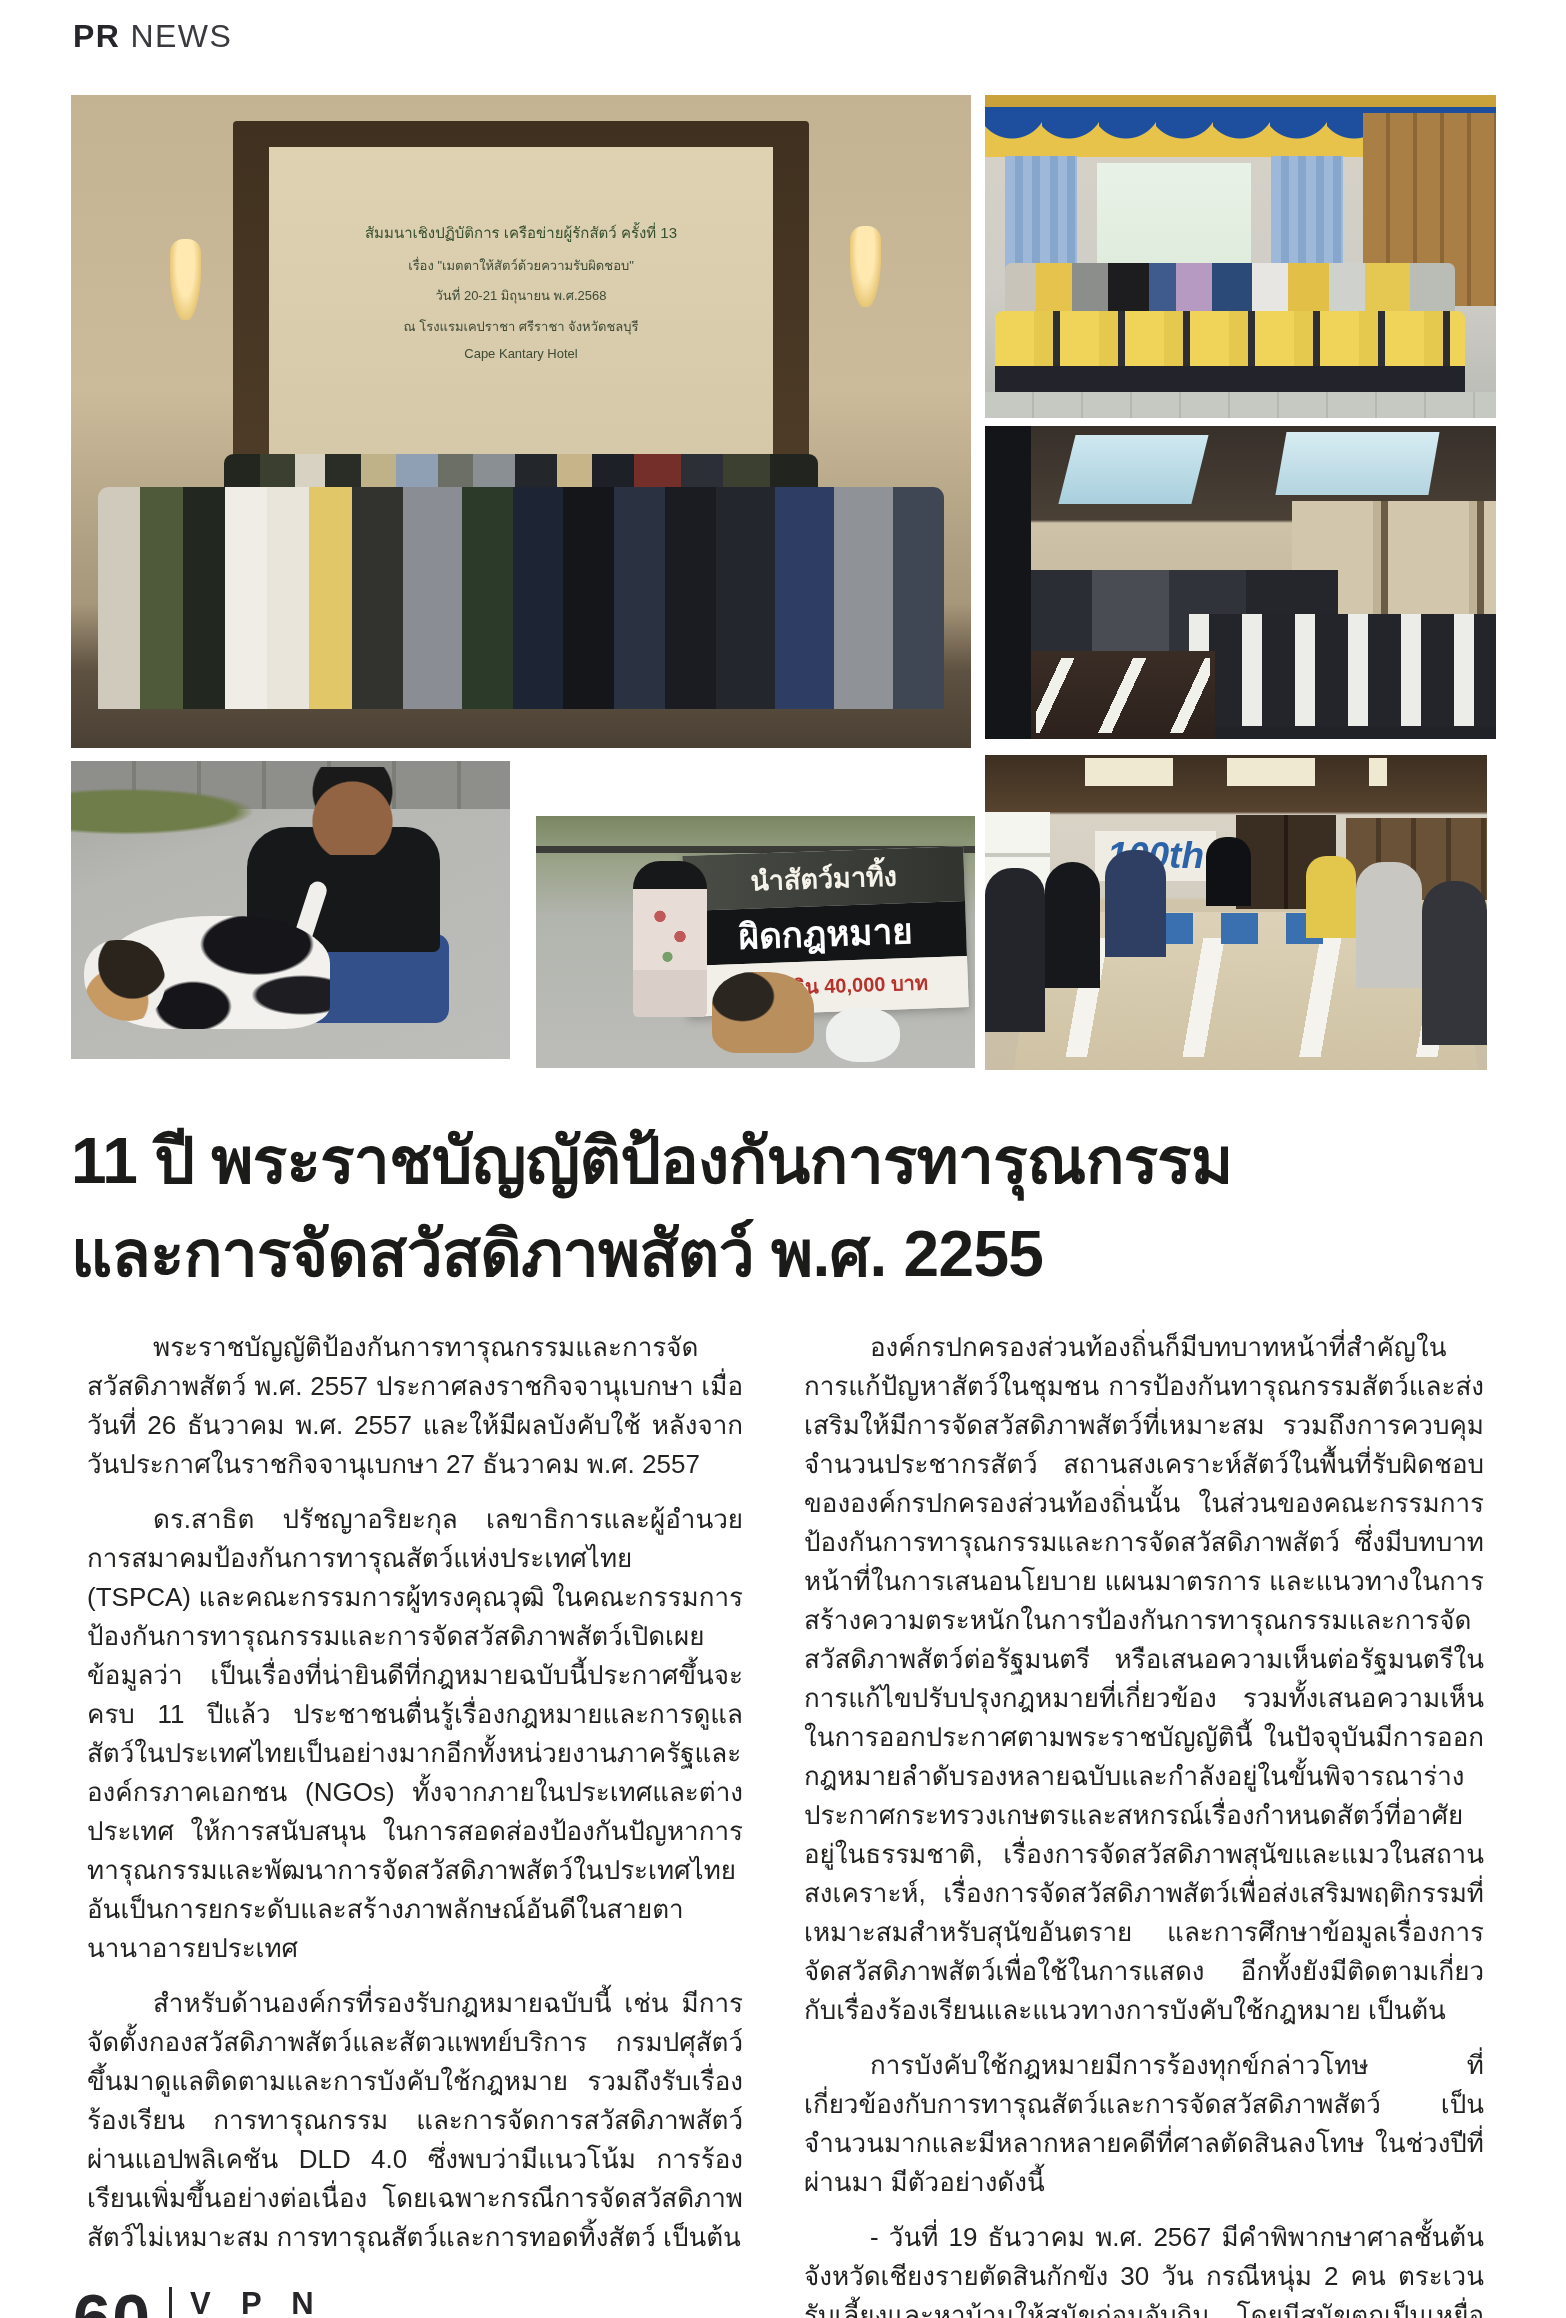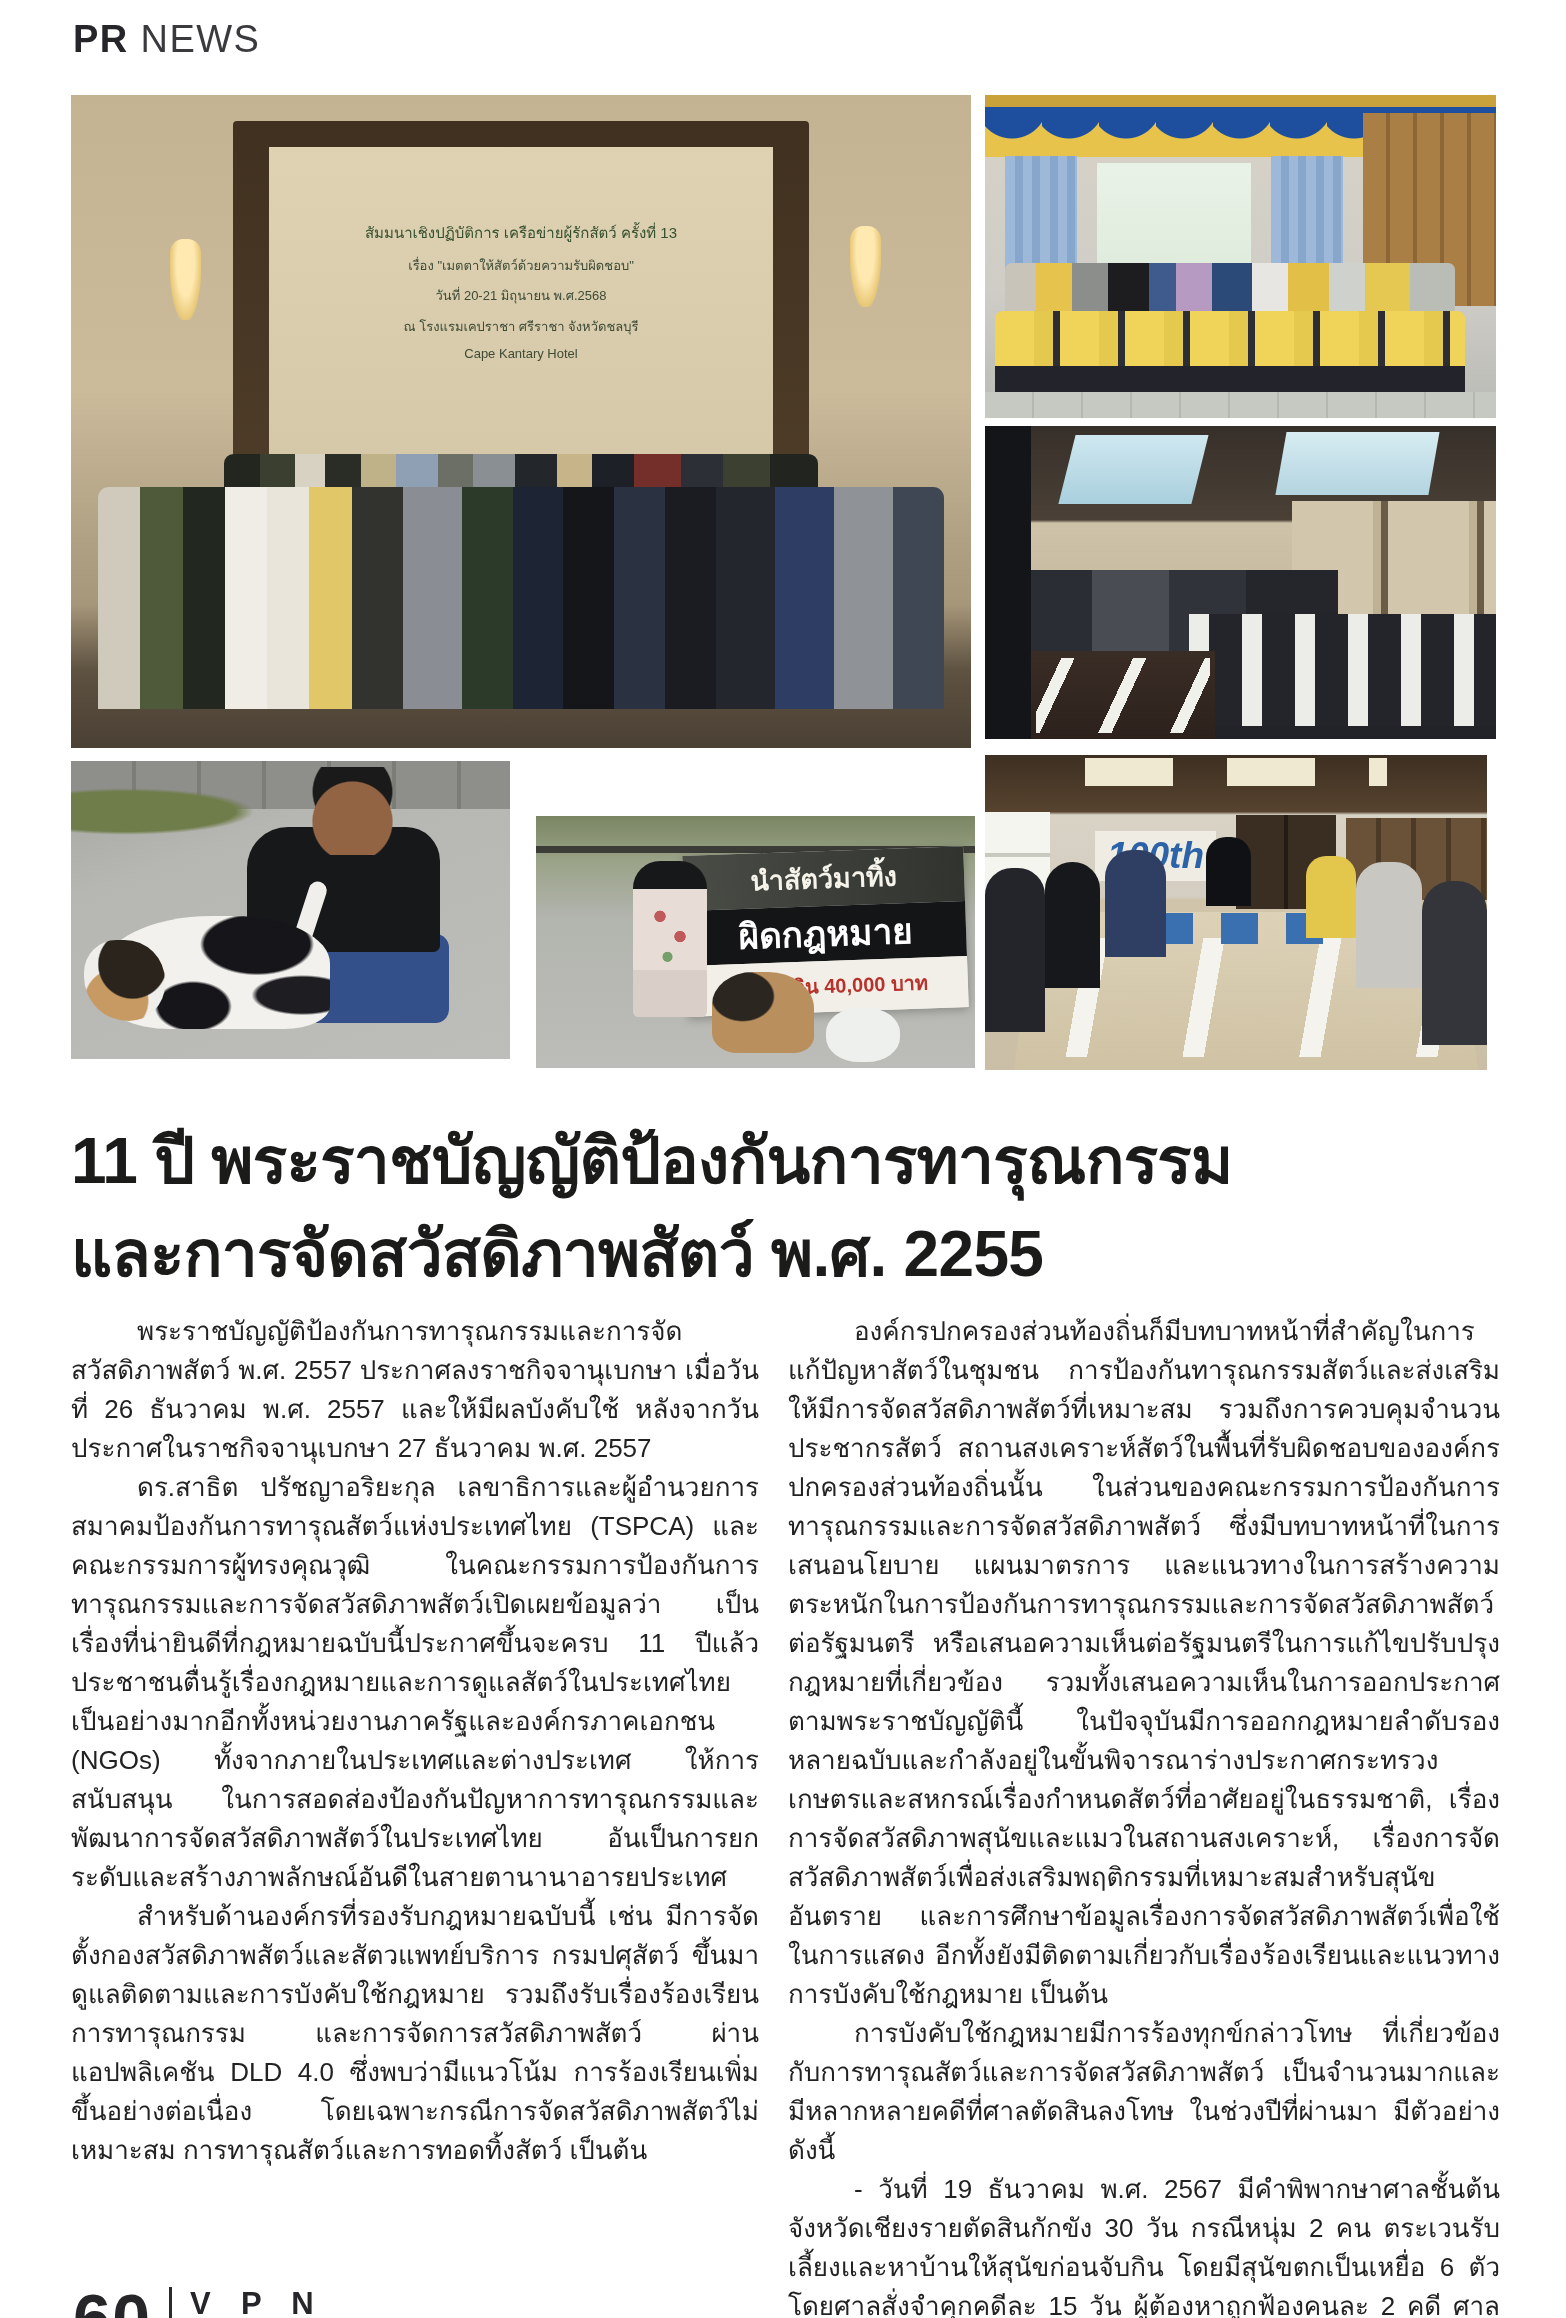--- a/index.html
+++ b/index.html
@@ -1,21 +1,21 @@
 <!DOCTYPE html>
 <html style="font-size:10.8px"><head>
 <meta charset="utf-8">
 <style>
   html,body{margin:0;padding:0;}
   body{
     width:1567px;height:2319px;position:relative;background:#ffffff;
     font-family:"Liberation Sans", sans-serif;color:#1c1c1c;overflow:hidden;
   }
   
-  .brand{position:absolute;left:73px;top:17.6px;font-size:38px;letter-spacing:1.4px;color:#26262a;}
+  .brand{position:absolute;left:73px;top:17.6px;font-size:32px;letter-spacing:1.4px;color:#26262a;}
   .brand b{font-weight:800;}
   .brand span{font-weight:300;color:#3a3a3e;}
   
   .photo{position:absolute;overflow:hidden;background:#b9ab8c;}
   .ph-main{left:71px;top:95px;width:900px;height:653px;background:linear-gradient(180deg,#c4b392 0%,#cbbb9b 45%,#a6967a 78%,#5e5241 88%,#4a4034 100%);}
   .ph-tr{left:985px;top:95px;width:511px;height:323px;background:linear-gradient(180deg,#d8d3c8 0%,#cfcdc6 60%,#b9bab6 100%);}
   .ph-mr{left:985px;top:426px;width:511px;height:313px;background:linear-gradient(180deg,#37302a 0%,#4a4036 30%,#cec2a8 31%,#c4b89e 60%,#2a2a2c 61%,#202227 100%);}
   .ph-bl{left:71px;top:761px;width:439px;height:298px;background:linear-gradient(160deg,#a3a49e 0%,#b6b7b2 30%,#bdbeba 100%);}
   .ph-bm{left:536px;top:816px;width:439px;height:252px;background:linear-gradient(180deg,#7a8663 0%,#9aa388 18%,#b2b4ae 40%,#bcbdb8 100%);}
   .ph-br{left:985px;top:755px;width:502px;height:315px;background:linear-gradient(180deg,#3d2f22 0%,#57432e 18%,#d9d3c6 19%,#d4cec2 45%,#d0c5ab 46%,#cabfa6 100%);}
@@ -91,21 +91,21 @@
   .br-p2{left:12%;top:34%;width:11%;height:40%;background:#17181c;border-radius:27px 27px 0 0;}
   .br-p3{left:24%;top:30%;width:12%;height:34%;background:#2e3f63;border-radius:27px 27px 0 0;}
   .br-p4{left:44%;top:26%;width:9%;height:22%;background:#101114;border-radius:20px 20px 0 0;}
   .br-p5{left:64%;top:32%;width:10%;height:26%;background:#e3c64c;border-radius:20px 20px 0 0;}
   .br-p6{left:74%;top:34%;width:13%;height:40%;background:#c9c7c2;border-radius:27px 27px 0 0;}
   .br-p7{left:87%;top:40%;width:13%;height:52%;background:#33353b;border-radius:30px 30px 0 0;}
   
   .headline{position:absolute;left:71px;top:1115px;width:1428px;color:#1b1b19;font-weight:800;font-size:64px;line-height:93px;letter-spacing:-0.7px;}
   
   .col{position:absolute;top:1312px;font-size:26px;line-height:39px;text-align:justify;color:#222220;}
-  .col p{margin:0;text-indent:66px;}
+  .col p{margin:16px;text-indent:66px;}
   .col-left{left:71px;width:688px;}
   .col-right{left:788px;width:712px;}
   
   .footer{position:absolute;left:73px;top:2241px;display:flex;align-items:center;gap:17.6px;color:#26262a;margin-top:38px;}
   .pageno{font-size:68px;font-weight:800;letter-spacing:1.4px;}
   .fdiv{width:3.4px;height:62px;background:#2b2b2e;}
   .fright{display:flex;flex-direction:column;justify-content:center;gap:5px;}
   .fbrand{font-size:31px;font-weight:800;letter-spacing:10.8px;}
   .ftag{font-size:19.6px;font-weight:700;letter-spacing:0.7px;}
 </style>

